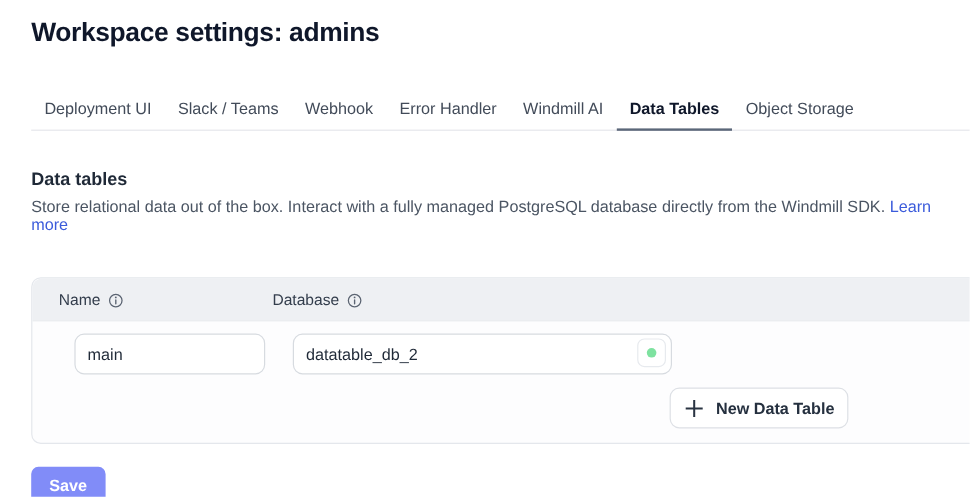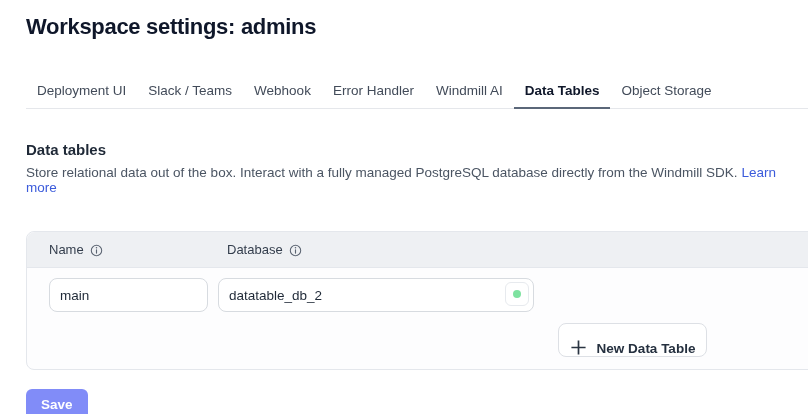--- a/index.html
+++ b/index.html
@@ -27,35 +27,35 @@
     border-bottom:1px solid #e4e7ec; border-radius:8px 8px 0 0; padding-left:22px;
     font-size:13px; color:#333d4c; }
   .col-head { display:flex; align-items:flex-end; gap:6px; }
   .col-head.first { width:178px; }
   .info-ic { display:inline-flex; color:#5b6472; cursor:pointer; }
 
   .card-body { padding:10px 0 12px 22px; }
   .row { display:flex; align-items:center; }
   .tbox { height:32px; border:1px solid #d7dbe0; border-radius:8px; background:#ffffff;
     font-size:13.5px; color:#1f2937; }
-  input.tbox { padding:16px 10px; outline:none; font-family:inherit; }
+  input.tbox { padding:16px 10px; outline:none; font-family:inherit;margin-left:13px; }
   .name-input { width:159px; }
   .instance-box { width:112px; margin-left:17px; display:flex; align-items:center;
     justify-content:space-between; padding:0 10px; cursor:pointer; color:#1f2937; }
   .instance-box .info-ic { color:#454e5c; }
   .db-wrap { position:relative; margin-left:10px; }
   .db-input { width:316px; padding-right:40px; }
   .status-box { position:absolute; right:5px; top:4px; width:24px; height:24px;
     background:#ffffff; border:1px solid #e7eaee; border-radius:6px;
     display:flex; align-items:center; justify-content:center; cursor:pointer; }
   .status-dot { width:8px; height:8px; border-radius:50%; background:#7ee2a0; }
 
   .btn-row { margin-top:11px; }
   .new-btn { margin-left:509px; width:149px; height:34px; display:flex;
-    align-items:flex-end; justify-content:center; gap:10px; background:#ffffff;
+    align-items:center; justify-content:center; gap:10px; background:#ffffff;
     border:1px solid #dde0e5; border-radius:8px; font-family:inherit;
     font-size:13.5px; font-weight:600; color:#25303f; cursor:pointer; }
   .plus-ic { display:inline-flex; color:#2a3442; }
 
   .save-btn { margin:19px 0 0 26px; height:31px; padding:0 15px; background:#818cf8;
     border:none; border-radius:6px; color:#ffffff; font-family:inherit;
     font-size:13.5px; font-weight:700; cursor:pointer; }
 </style>
 </head>
 <body>

